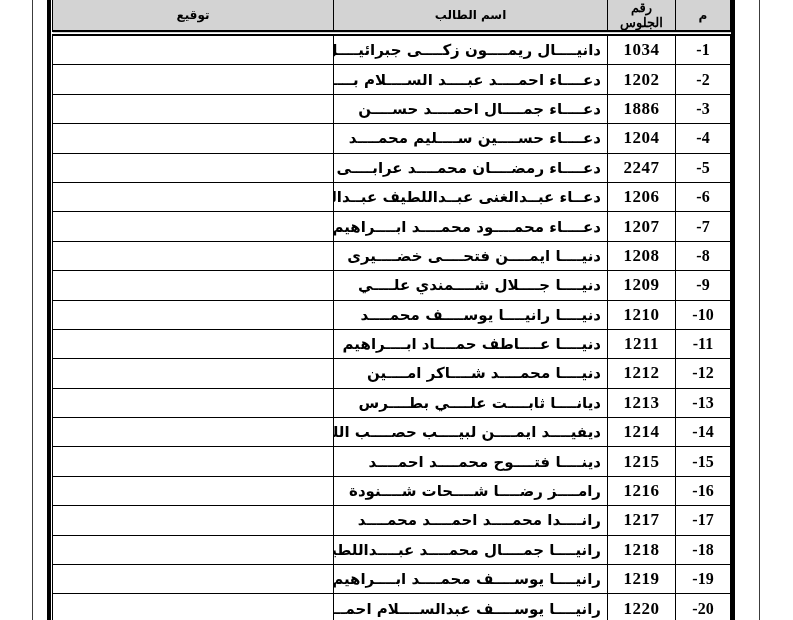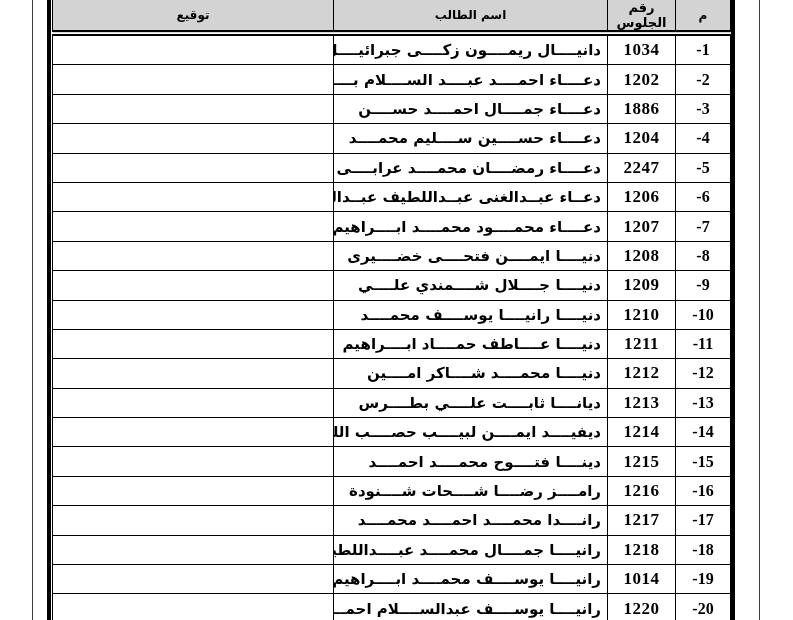--- a/index.html
+++ b/index.html
@@ -59,20 +59,21 @@
     padding: 1px 2px;
     font-size: 12px;
     height: 26px;
     vertical-align: middle;
     text-align: center;
   }
   th.seat-h {
     font-size: 13px;
     line-height: 15px;
     padding: 0 2px;
+    font-family: Liberation Serif, serif;
   }
   td {
     border: 1px solid #000;
     height: 28.4px;
     vertical-align: middle;
     text-align: center;
     font-weight: bold;
     color: #000;
     padding: 0;
     overflow: hidden;
@@ -224,21 +225,21 @@
     <td class="sig"></td>
   </tr>
           <tr>
     <td class="serial">-18</td>
     <td class="num">1218</td>
     <td class="name">رانيــــا جمــــال محمــــد عبــــداللطيف</td>
     <td class="sig"></td>
   </tr>
           <tr>
     <td class="serial">-19</td>
-    <td class="num">1014</td>
+    <td class="num">1219</td>
     <td class="name">رانيــــا يوســــف محمــــد ابــــراهيم</td>
     <td class="sig"></td>
   </tr>
           <tr>
     <td class="serial">-20</td>
     <td class="num">1220</td>
     <td class="name">رانيــــا يوســــف عبدالســــلام احمــــد</td>
     <td class="sig"></td>
   </tr>
         </tbody>

